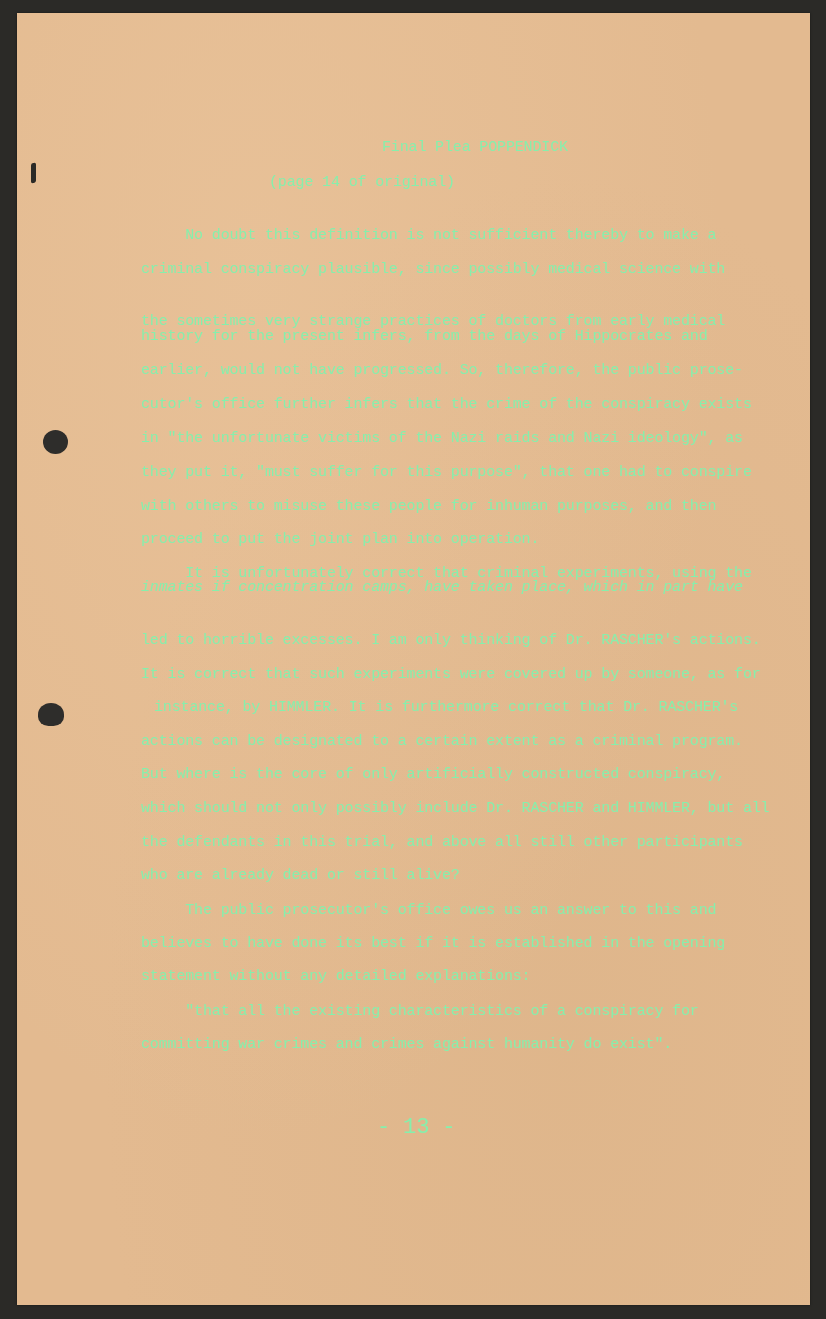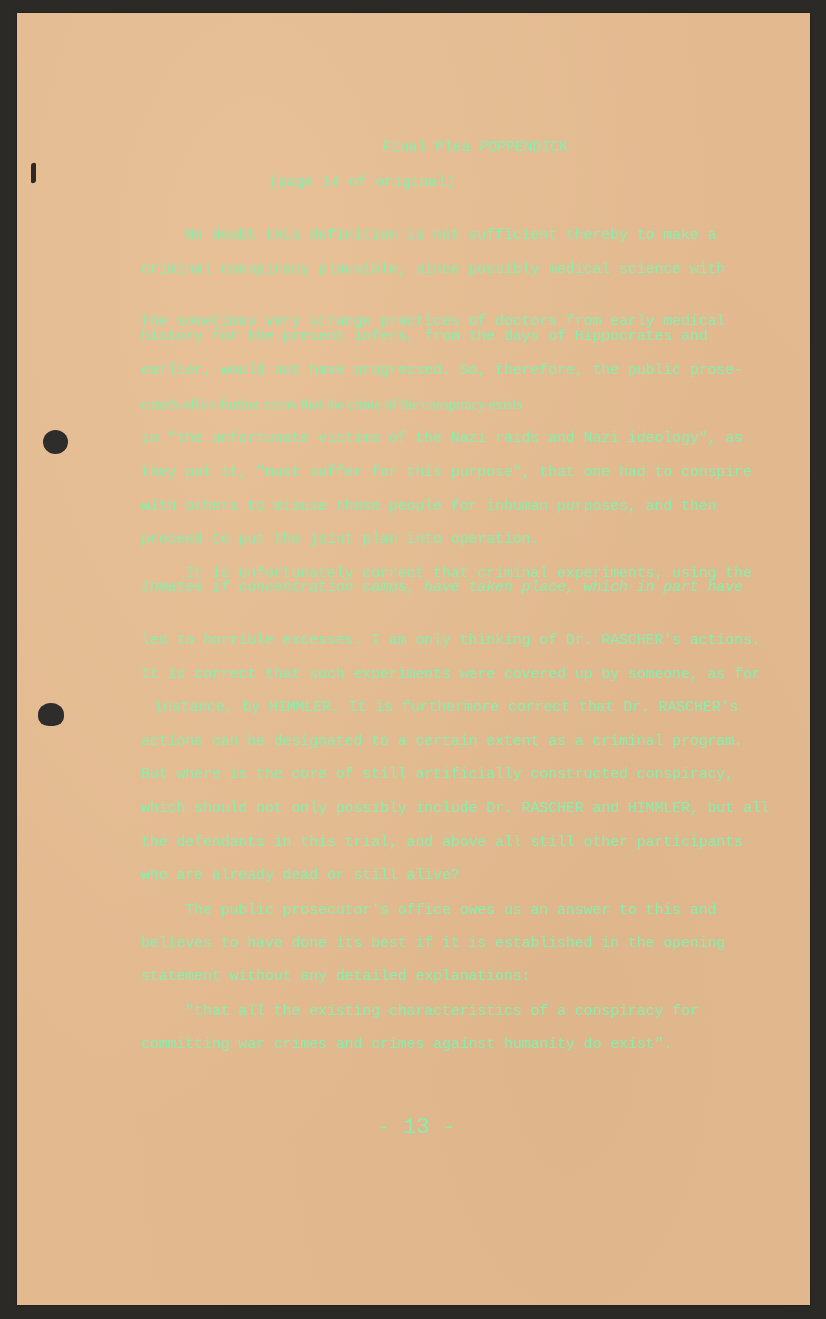--- a/index.html
+++ b/index.html
@@ -70,32 +70,32 @@
 
 <div class="typed title">Final Plea POPPENDICK</div>
 <div class="typed subtitle">(page 14 of original)</div>
 
 <div id="body-lines">
     <div class="typed line" style="top: 228px;">     No doubt this definition is not sufficient thereby to make a</div>
     <div class="typed line" style="top: 262px;">criminal conspiracy plausible, since possibly medical science with</div>
     <div class="typed line" style="top: 314px;">the sometimes very strange practices of doctors from early medical</div>
     <div class="typed line" style="top: 329px;">history for the present infers, from the days of Hippocrates and</div>
     <div class="typed line" style="top: 363px;">earlier, would not have progressed. So, therefore, the public prose-</div>
-    <div class="typed line" style="top: 397px; font-family: Liberation Serif, serif;">cutor's office further infers that the crime of the conspiracy exists</div>
+    <div class="typed line" style="top: 397px;">cutor's office further infers that the crime of the conspiracy exists</div>
     <div class="typed line" style="top: 431px;">in "the unfortunate victims of the Nazi raids and Nazi ideology", as</div>
     <div class="typed line" style="top: 465px;">they put it, "must suffer for this purpose", that one had to conspire</div>
     <div class="typed line" style="top: 499px;">with others to misuse these people for inhuman purposes, and then</div>
     <div class="typed line" style="top: 532px;">proceed to put the joint plan into operation.</div>
     <div class="typed line" style="top: 566px;">     It is unfortunately correct that criminal experiments, using the</div>
     <div class="typed line" style="top: 580px; font-style: italic;">inmates if concentration camps, have taken place, which in part have</div>
     <div class="typed line" style="top: 633px;">led to horrible excesses. I am only thinking of Dr. RASCHER's actions.</div>
     <div class="typed line" style="top: 667px;">It is correct that such experiments were covered up by someone, as for</div>
     <div class="typed line" style="top: 700px; margin-left: 13px;">instance, by HIMMLER. It is furthermore correct that Dr. RASCHER's</div>
     <div class="typed line" style="top: 734px;">actions can be designated to a certain extent as a criminal program.</div>
-    <div class="typed line" style="top: 767px;">But where is the core of still artificially constructed conspiracy,</div>
+    <div class="typed line" style="top: 767px;">But where is the core of only artificially constructed conspiracy,</div>
     <div class="typed line" style="top: 801px;">which should not only possibly include Dr. RASCHER and HIMMLER, but all</div>
     <div class="typed line" style="top: 835px;">the defendants in this trial, and above all still other participants</div>
     <div class="typed line" style="top: 868px;">who are already dead or still alive?</div>
     <div class="typed line" style="top: 903px;">     The public prosecutor's office owes us an answer to this and</div>
     <div class="typed line" style="top: 936px;">believes to have done its best if it is established in the opening</div>
     <div class="typed line" style="top: 969px; text-align: right;">statement without any detailed explanations:</div>
     <div class="typed line" style="top: 1004px;">     "that all the existing characteristics of a conspiracy for</div>
     <div class="typed line" style="top: 1037px;">committing war crimes and crimes against humanity do exist".</div>
   </div>
 

